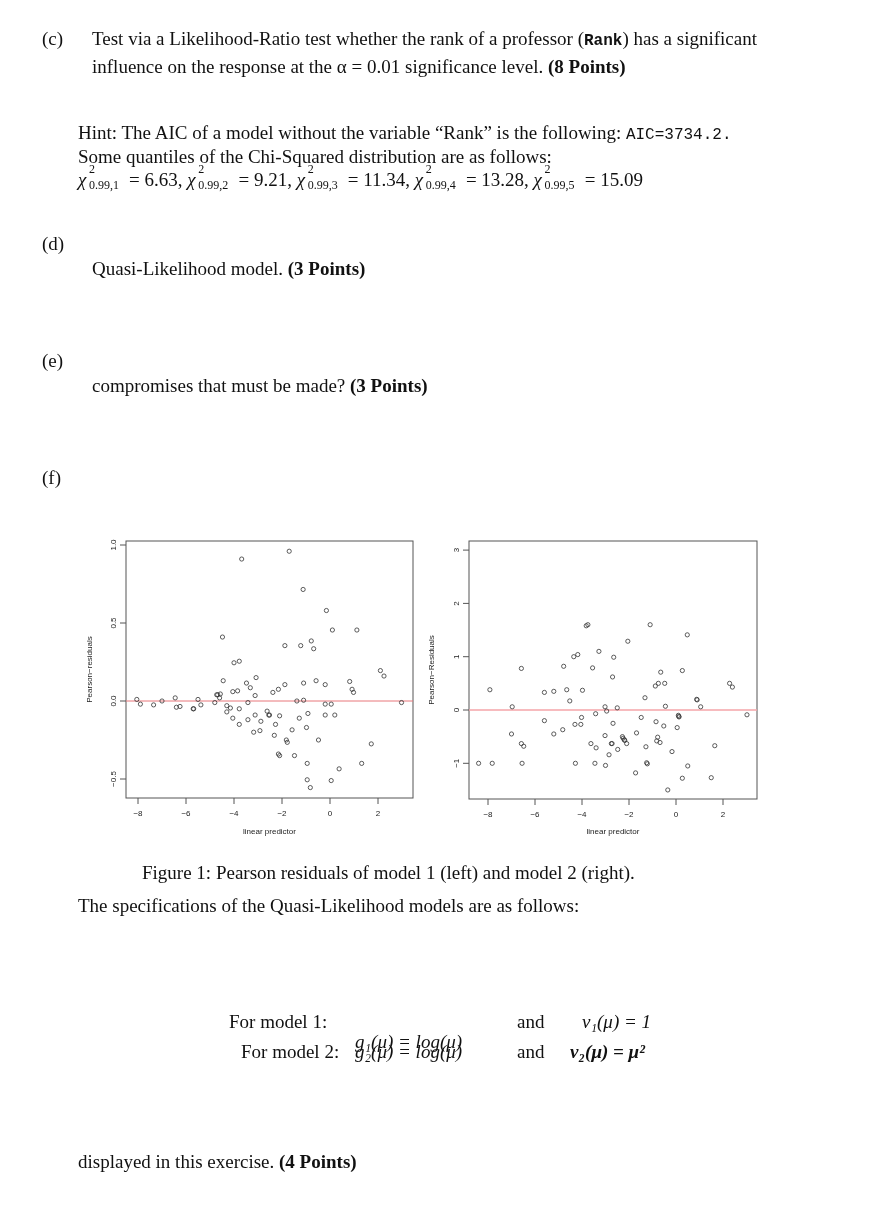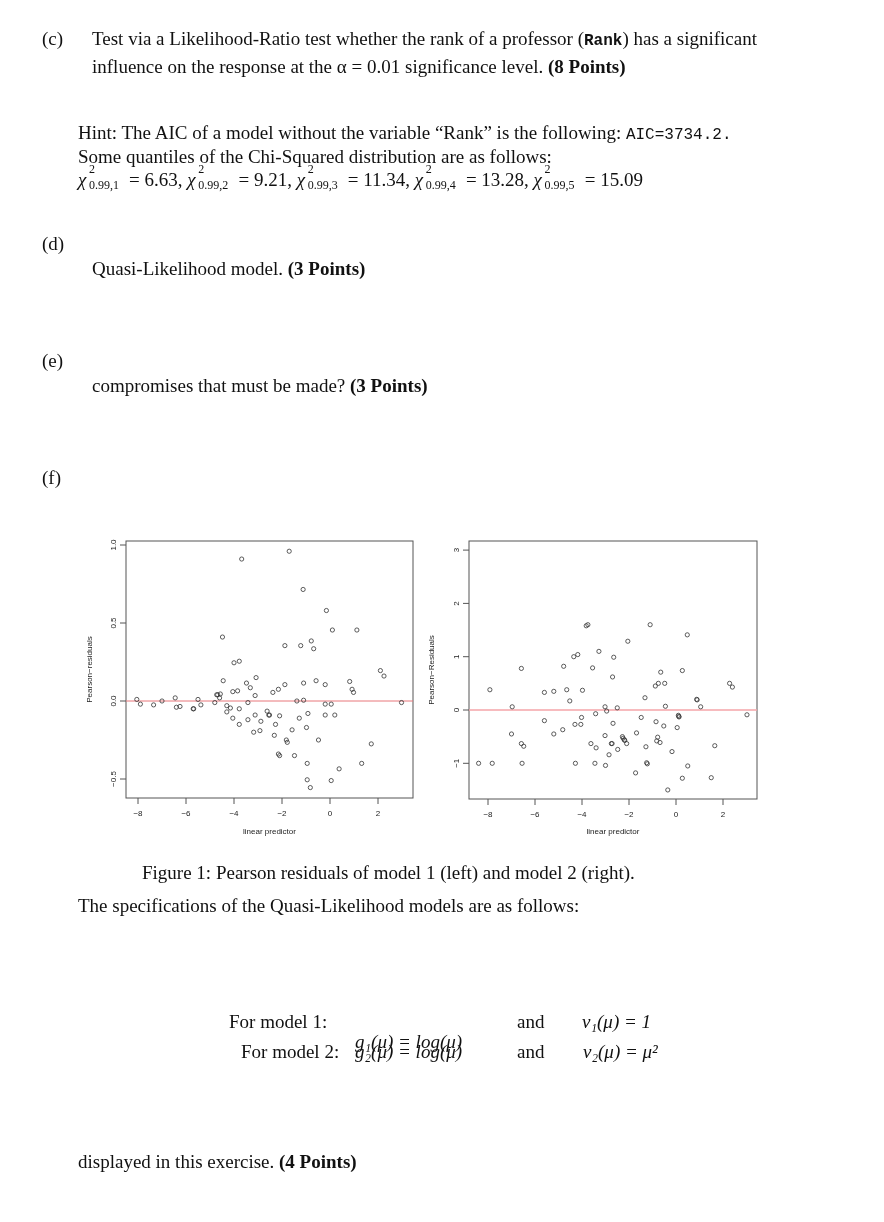--- a/index.html
+++ b/index.html
@@ -310,20 +310,20 @@
     <div style="position: relative; height: 30px;">
       <span style="position: absolute; left: 0px; white-space: nowrap;">For model 1:</span>
       <span style="position: absolute; left: 126px; white-space: nowrap; font-style: italic; margin-top: 20px;">g₁(μ) = log(μ)</span>
       <span style="position: absolute; left: 288px; white-space: nowrap;">and</span>
       <span style="position: absolute; left: 341px; white-space: nowrap; font-style: italic; margin-left: 12px;">v₁(μ) = 1</span>
     </div>
     <div style="position: relative; height: 30px;">
       <span style="position: absolute; left: 0px; white-space: nowrap; margin-left: 12px;">For model 2:</span>
       <span style="position: absolute; left: 126px; white-space: nowrap; font-style: italic;">g₂(μ) = log(μ)</span>
       <span style="position: absolute; left: 288px; white-space: nowrap;">and</span>
-      <span style="position: absolute; left: 354px; white-space: nowrap; font-style: italic;">v₂(μ) = μ²</span>
+      <span style="position: absolute; left: 341px; white-space: nowrap; font-style: italic; font-weight: bold;">v₂(μ) = μ²</span>
     </div>
   </div>
 
 <div class="abs para" style="left:78px; top:1124px; width:735px; text-align:justify">
   <br>
   <span>displayed in this exercise. </span><span class="bold">(4 Points)</span>
 </div>
 
 </body></html>

